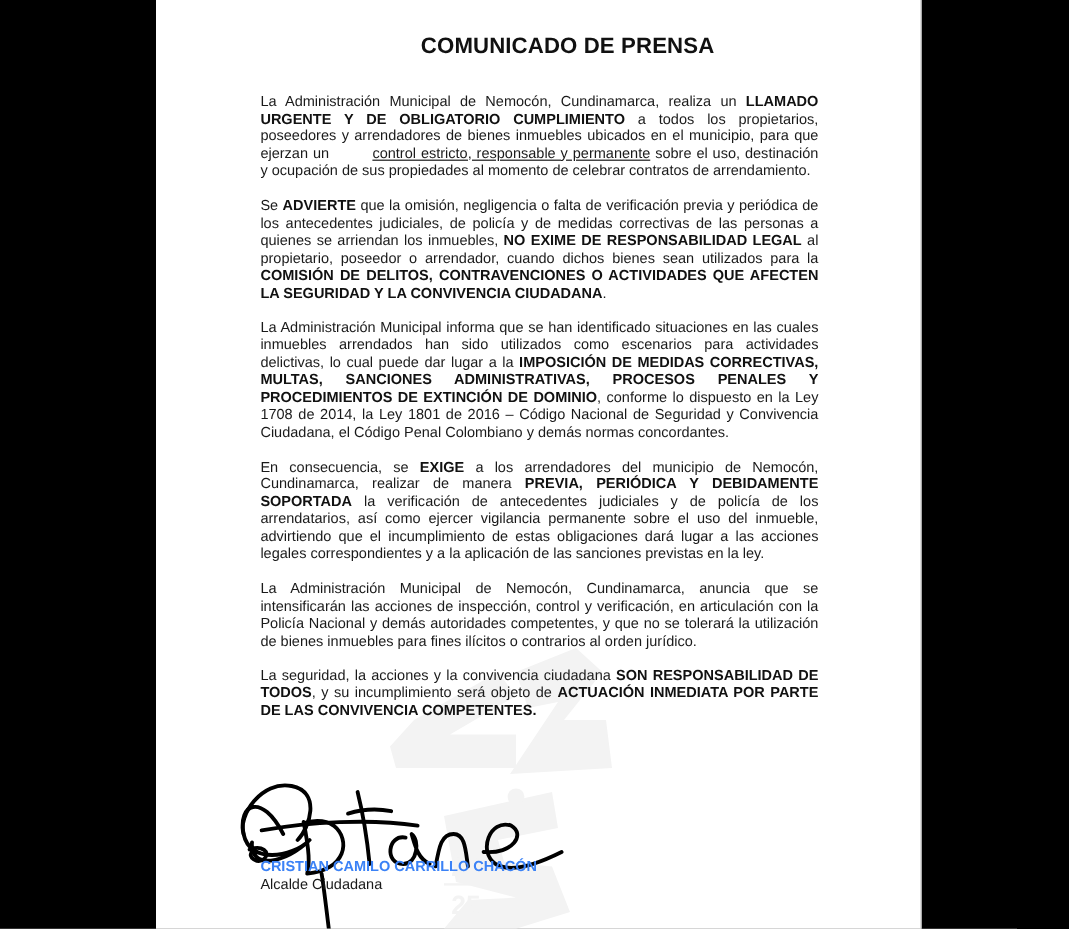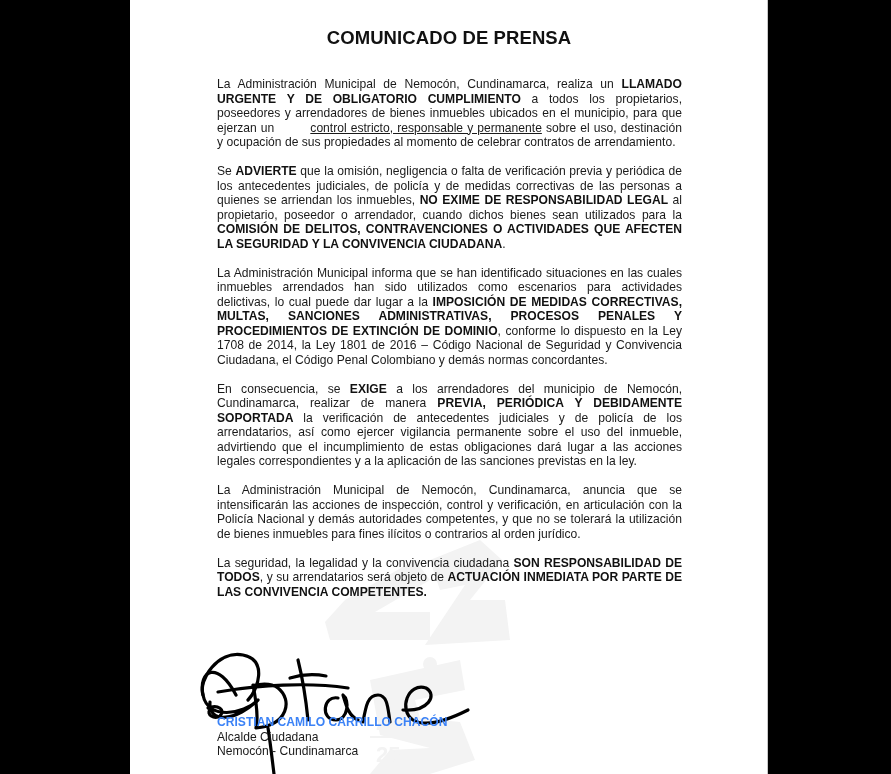--- a/index.html
+++ b/index.html
@@ -21,20 +21,21 @@
     }
     .watermark {
       position: absolute; left: 0; top: 0; width: 638px; height: 774px;
       pointer-events: none;
     }
     .title {
       position: absolute; left: 0; width: 638px; top: 27px;
       text-align: center;
       font-weight: bold; font-size: 18.5px; color: #111;
       letter-spacing: 0.1px;
+      padding-left: 24px;
     }
     .body-text {
       position: absolute; left: 87px; top: 77px; width: 465px;
       font-size: 12.1px; line-height: 14.5px; color: #1a1a1a;
       text-align: justify;
     }
     .body-text p { margin: 0 0 14.5px 0; }
     .body-text b { color: #111; font-weight: bold; }
     .body-text u { text-decoration: underline; text-underline-offset: 1px; margin-left: 32px; }
     .signature {
@@ -69,21 +70,21 @@
   </svg>
 
   <div class="title">COMUNICADO DE PRENSA</div>
 
   <div class="body-text" id="body-text">
       <p><span>La Administración Municipal de Nemocón, Cundinamarca, realiza un </span><b>LLAMADO URGENTE Y DE OBLIGATORIO CUMPLIMIENTO</b><span> a todos los propietarios, poseedores y arrendadores de bienes inmuebles ubicados en el municipio, para que ejerzan un </span><u>control estricto, responsable y permanente</u><span> sobre el uso, destinación y ocupación de sus propiedades al momento de celebrar contratos de arrendamiento.</span></p>
       <p><span>Se </span><b>ADVIERTE</b><span> que la omisión, negligencia o falta de verificación previa y periódica de los antecedentes judiciales, de policía y de medidas correctivas de las personas a quienes se arriendan los inmuebles, </span><b>NO EXIME DE RESPONSABILIDAD LEGAL</b><span> al propietario, poseedor o arrendador, cuando dichos bienes sean utilizados para la </span><b>COMISIÓN DE DELITOS, CONTRAVENCIONES O ACTIVIDADES QUE AFECTEN LA SEGURIDAD Y LA CONVIVENCIA CIUDADANA</b><span>.</span></p>
       <p><span>La Administración Municipal informa que se han identificado situaciones en las cuales inmuebles arrendados han sido utilizados como escenarios para actividades delictivas, lo cual puede dar lugar a la </span><b>IMPOSICIÓN DE MEDIDAS CORRECTIVAS, MULTAS, SANCIONES ADMINISTRATIVAS, PROCESOS PENALES Y PROCEDIMIENTOS DE EXTINCIÓN DE DOMINIO</b><span>, conforme lo dispuesto en la Ley 1708 de 2014, la Ley 1801 de 2016 – Código Nacional de Seguridad y Convivencia Ciudadana, el Código Penal Colombiano y demás normas concordantes.</span></p>
       <p><span>En consecuencia, se </span><b>EXIGE</b><span> a los arrendadores del municipio de Nemocón, Cundinamarca, realizar de manera </span><b>PREVIA, PERIÓDICA Y DEBIDAMENTE SOPORTADA</b><span> la verificación de antecedentes judiciales y de policía de los arrendatarios, así como ejercer vigilancia permanente sobre el uso del inmueble, advirtiendo que el incumplimiento de estas obligaciones dará lugar a las acciones legales correspondientes y a la aplicación de las sanciones previstas en la ley.</span></p>
       <p><span>La Administración Municipal de Nemocón, Cundinamarca, anuncia que se intensificarán las acciones de inspección, control y verificación, en articulación con la Policía Nacional y demás autoridades competentes, y que no se tolerará la utilización de bienes inmuebles para fines ilícitos o contrarios al orden jurídico.</span></p>
-      <p><span>La seguridad, la legalidad y la convivencia ciudadana </span><b>SON RESPONSABILIDAD DE TODOS</b><span>, y su arrendatarios será objeto de </span><b>ACTUACIÓN INMEDIATA POR PARTE DE LAS CONVIVENCIA COMPETENTES.</b></p>
+      <p><span>La seguridad, la acciones y la convivencia ciudadana </span><b>SON RESPONSABILIDAD DE TODOS</b><span>, y su incumplimiento será objeto de </span><b>ACTUACIÓN INMEDIATA POR PARTE DE LAS CONVIVENCIA COMPETENTES.</b></p>
     </div>
 
   <svg class="signature" viewBox="0 0 280 134">
     <g fill="none" stroke="#000" stroke-width="3.2" stroke-linecap="round" stroke-linejoin="round">
 
       <path d="M38,55 C20,20 0,30 5,55 C10,80 45,75 60,60 C40,80 10,85 12,62"></path>
       <path d="M5,55 C0,40 20,10 45,15 C70,20 60,50 50,60"></path>
 
       <path d="M20,52 C60,45 110,42 150,48"></path>
 
@@ -100,17 +101,16 @@
 
       <path d="M70,88 C72,100 74,118 76,134"></path>
 
       <path d="M10,68 C20,64 28,70 22,76 C16,80 8,74 12,70"></path>
     </g>
   </svg>
 
   <div class="sig-block">
     <div class="sig-name">CRISTIAN CAMILO CARRILLO CHACÓN</div>
     <div>Alcalde Ciudadana</div>
-    <div>Nemocón - Cundinamarca</div>
   </div>
 
   <div class="page-edge"></div>
 </div>
 
 </body></html>

